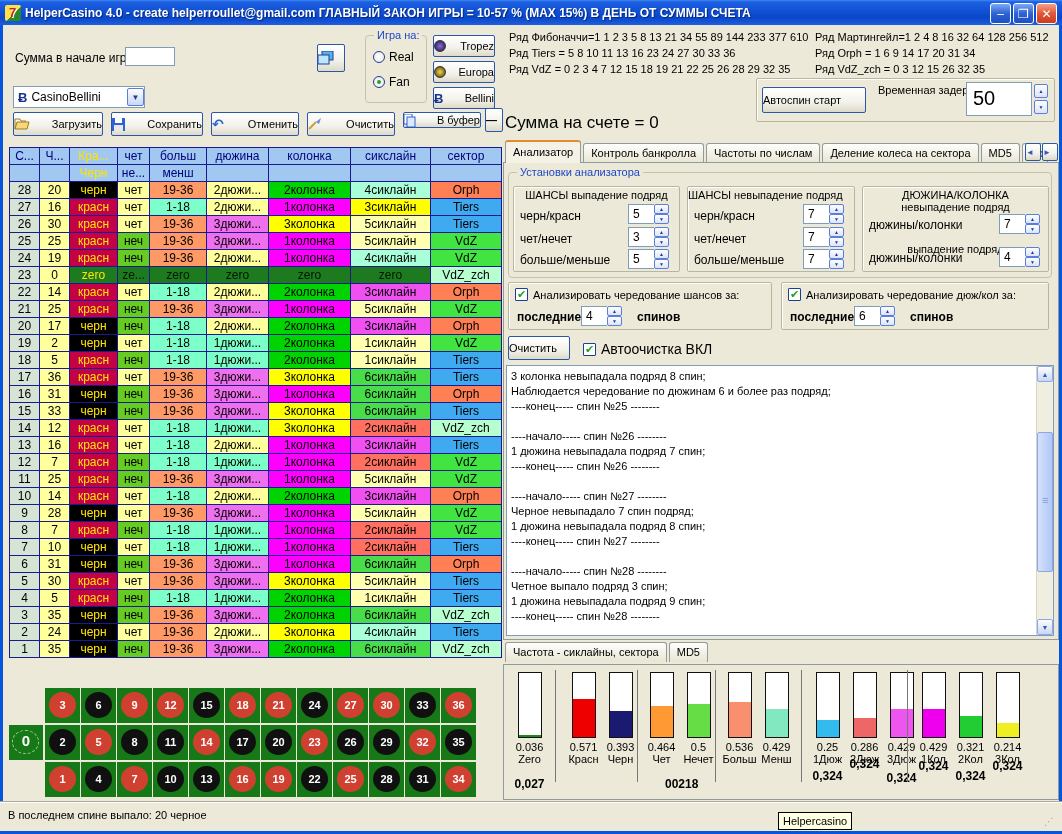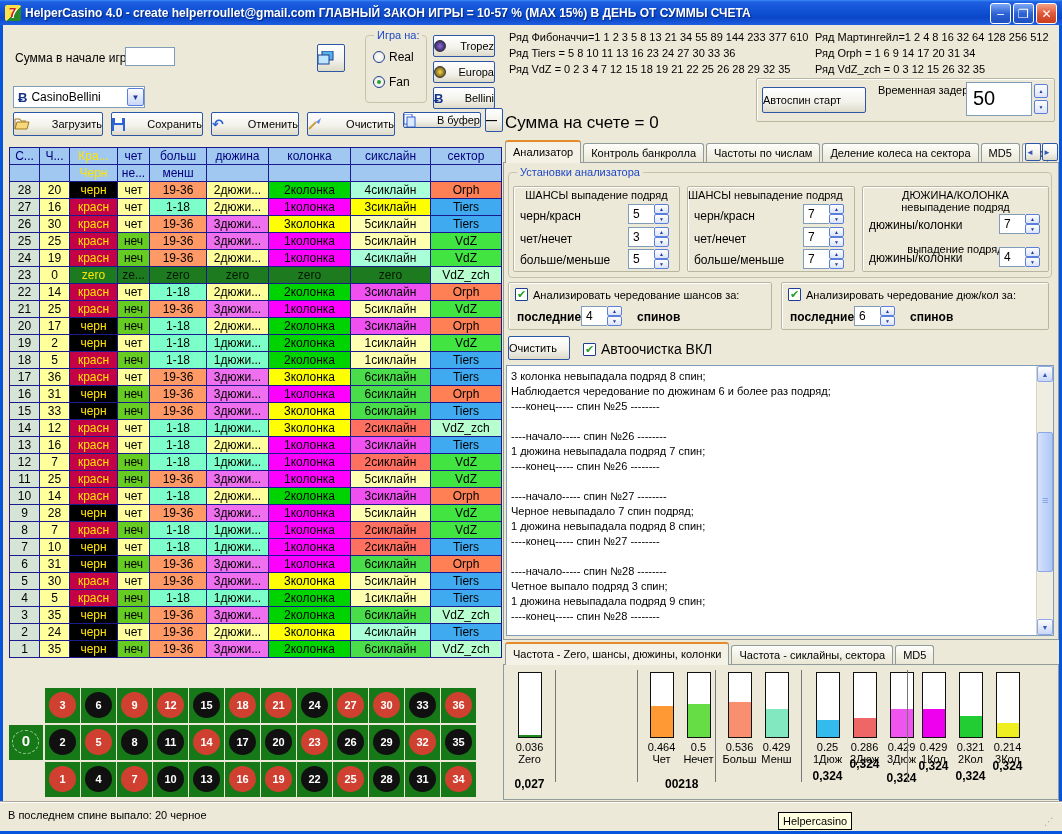--- a/index.html
+++ b/index.html
@@ -788,30 +788,34 @@
 1 дюжина невыпадала подряд 9 спин;
 ----конец----- спин №28 --------</div>
     <div class="sb" style="right:0;top:0;height:269px;">
       <span class="sb-btn" style="top:0;">▲</span>
       <span class="sb-thumb" style="top:66px;height:140px;"></span>
       <span class="sb-btn" style="bottom:0;">▼</span>
     </div>
   </div>
 
   <div class="tabstrip" style="left:502px;top:642px;" id="fr-tabs">
-      <div class="tab active">Частота - Zero, шансы, дюжины, колонки</div>
       <div class="tab">Частота - сиклайны, сектора</div>
       <div class="tab">MD5</div>
     </div>
   <div class="tabpage" style="left:500px;top:664px;width:556px;height:136px;"></div>
   <div id="chart" style="position:absolute;left:500px;top:664px;width:556px;height:136px;">
       <div class="chart-foot" style="position: absolute; left: 11.5px; top: 113px;">0,027</div>
       <div style="position: absolute; left: 8px; top: 8px; white-space: nowrap;"><div class="bar-unit"><div class="barbox">
             <div class="barfill" style="height: 2px; background: rgb(30, 138, 30);"></div>
           </div><div class="bar-val">0.036</div><div class="bar-name">Zero</div></div></div>
+      <div style="position: absolute; left: 62px; top: 8px; white-space: nowrap;"><div class="bar-unit"><div class="barbox">
+            <div class="barfill" style="height: 38px; background: rgb(238, 0, 0);"></div>
+          </div><div class="bar-val">0.571</div><div class="bar-name">Красн</div></div><div class="bar-unit"><div class="barbox">
+            <div class="barfill" style="height: 26px; background: rgb(26, 26, 112);"></div>
+          </div><div class="bar-val">0.393</div><div class="bar-name">Черн</div></div></div>
       <div class="chart-foot" style="position: absolute; left: 162px; top: 113px;">00218</div>
       <div style="position: absolute; left: 140px; top: 8px; white-space: nowrap;"><div class="bar-unit"><div class="barbox">
             <div class="barfill" style="height: 31px; background: rgb(255, 153, 51);"></div>
           </div><div class="bar-val">0.464</div><div class="bar-name">Чет</div></div><div class="bar-unit"><div class="barbox">
             <div class="barfill" style="height: 33px; background: rgb(102, 221, 68);"></div>
           </div><div class="bar-val">0.5</div><div class="bar-name">Нечет</div></div></div>
       <div style="position: absolute; left: 218px; top: 8px; white-space: nowrap;"><div class="bar-unit"><div class="barbox">
             <div class="barfill" style="height: 35px; background: rgb(248, 144, 112);"></div>
           </div><div class="bar-val">0.536</div><div class="bar-name">Больш</div></div><div class="bar-unit"><div class="barbox">
             <div class="barfill" style="height: 28px; background: rgb(130, 232, 192);"></div>

